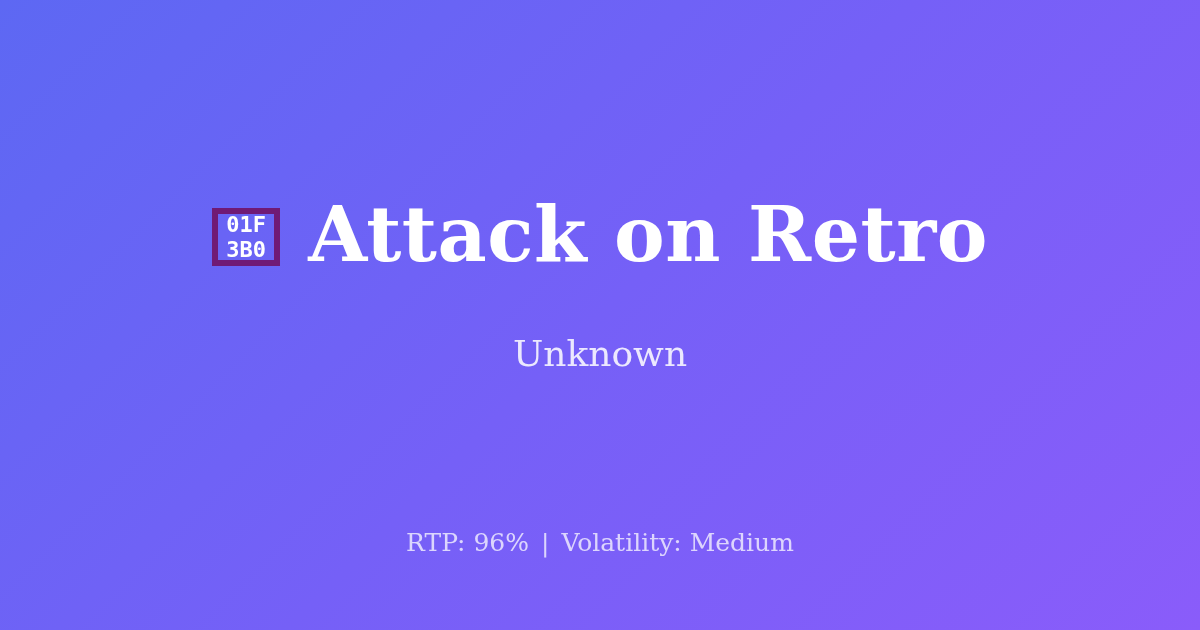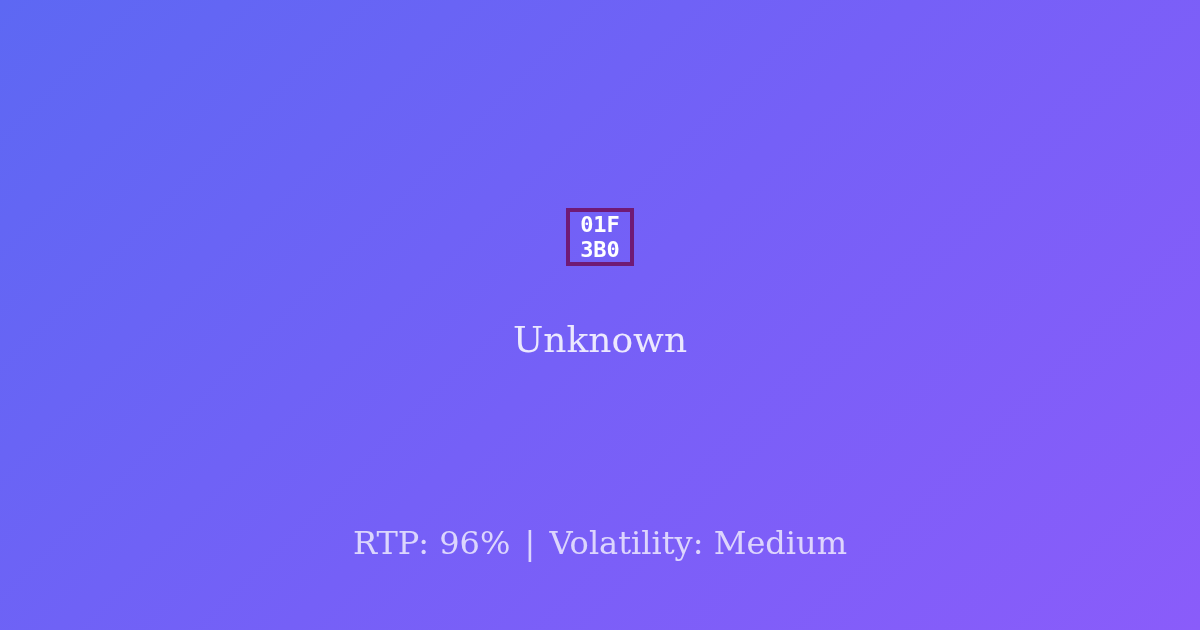--- a/index.html
+++ b/index.html
@@ -48,21 +48,21 @@
   }
 
   
   .tofu-glyph {
     display: inline-flex;
     flex-direction: column;
     align-items: center;
     justify-content: center;
     width: 68px;
     height: 58px;
-    border: 4px solid #701a75;
+    border: 6px solid #701a75;
     flex: 0 0 auto;
     position: relative;
     top: 2px;
   }
 
   .tofu-glyph .codepoint-line {
     font-family: "DejaVu Sans Mono", "Liberation Mono", monospace;
     font-size: 22px;
     font-weight: 700;
     line-height: 25px;
@@ -93,21 +93,21 @@
 
   
   .meta-footer {
     position: absolute;
     left: 0;
     right: 0;
     top: 528px;
     text-align: center;
     font-family: "DejaVu Serif", "Liberation Serif", serif;
     font-weight: 400;
-    font-size: 32px;
+    font-size: 25px;
     line-height: 30px;
     color: rgba(255, 255, 255, 0.74);
     white-space: nowrap;
   }
 
   .meta-footer .meta-sep {
     padding: 0 4px;
   }
 </style>
 </head>
@@ -117,20 +117,21 @@
 
   <div class="hero">
 
     <div class="title-row">
 
       <span class="tofu-glyph">
         <span class="codepoint-line">01F</span>
         <span class="codepoint-line">3B0</span>
       </span>
 
+      <h1 class="game-title">Attack on Retro</h1>
 
     </div>
 
     <div class="game-subtitle">Unknown</div>
 
   </div>
 
   <div class="meta-footer">
     <span>RTP:</span>
     <span>96%</span>

